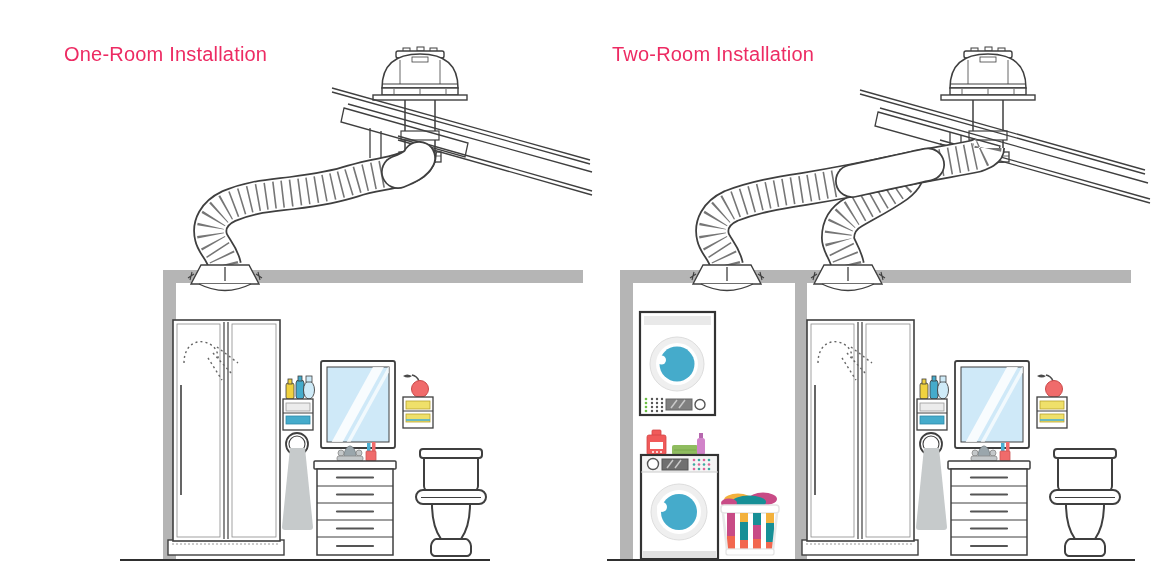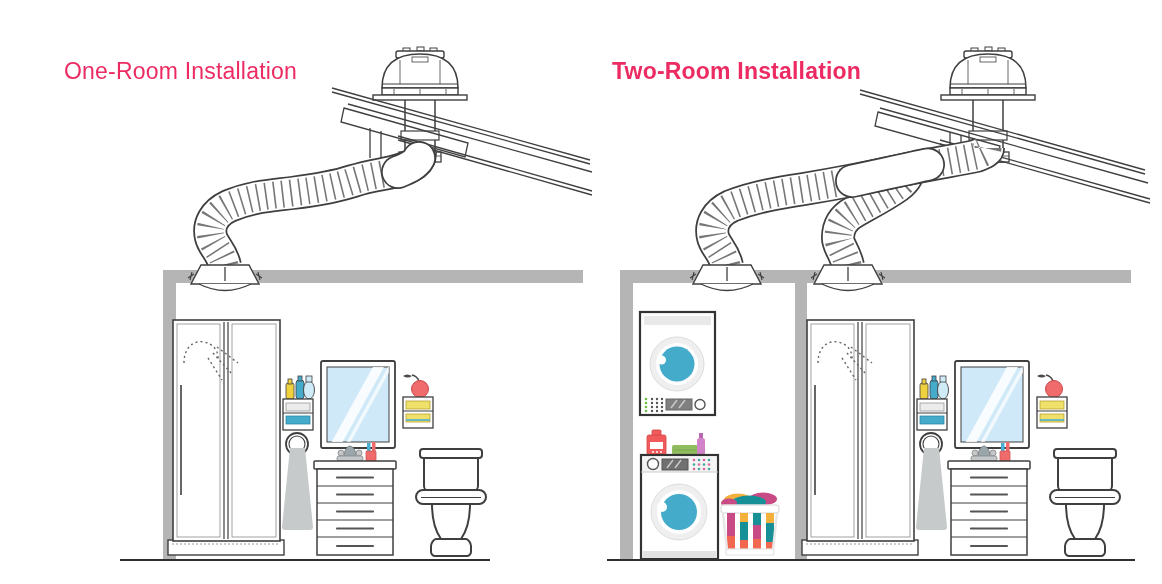--- a/index.html
+++ b/index.html
@@ -1,21 +1,21 @@
 <!DOCTYPE html>
 <html style="--accent-pink: #ED2B63; --line-dark: #3F3F3F; --structure-gray: #B5B5B5; --duct-rib-gray: #6F6F6F; --water-blue: #45ABCB; --mirror-blue: #CFE9F8; --towel-gray: #C6CACB; --shelf-towel-blue: #49AFD3; --shelf-towel-yellow: #EFE06A; --bottle-yellow: #F0D23F; --apple-red: #F06B6B; --detergent-red: #F05A5A; --towel-green: #8FBC5F; --bottle-pink: #D183C9; --basket-teal: #178F96; --basket-magenta: #C84B86; --basket-yellow: #F3B13C; --basket-orange: #F2674F; --led-green: #6CBF44;"><head>
 <meta charset="utf-8">
 <style>
   html,body{margin:0;padding:0;background:#fff;}
   #stage{position:relative;width:1162px;height:584px;background:#fff;overflow:hidden;
          font-family:"Liberation Sans",sans-serif;}
-  .title{position:absolute;top:58px;font-size:23px;letter-spacing:.2px;
+  .title{position:absolute;top:43px;font-size:20px;letter-spacing:.2px;
          color:var(--accent-pink,#ED2B63);white-space:nowrap;}
   #title-left{left:64px;}
-  #title-right{left:612px;font-weight:bold;}
+  #title-right{left:612px;}
   svg{position:absolute;left:0;top:0;}
   
   .ln{stroke:var(--line-dark,#3F3F3F);fill:none;}
   .fw{fill:#fff;stroke:var(--line-dark,#3F3F3F);}
   .gray{fill:var(--structure-gray,#B5B5B5);}
   .blue{fill:var(--water-blue,#45ABCB);}
   .mirror{fill:var(--mirror-blue,#CFE9F8);}
   .towel{fill:var(--towel-gray,#C6CACB);}
   .ductOut{stroke:var(--line-dark,#3F3F3F);stroke-width:34;fill:none;stroke-linecap:butt;}
   .ductIn{stroke:#fff;stroke-width:30.5;fill:none;stroke-linecap:butt;}

